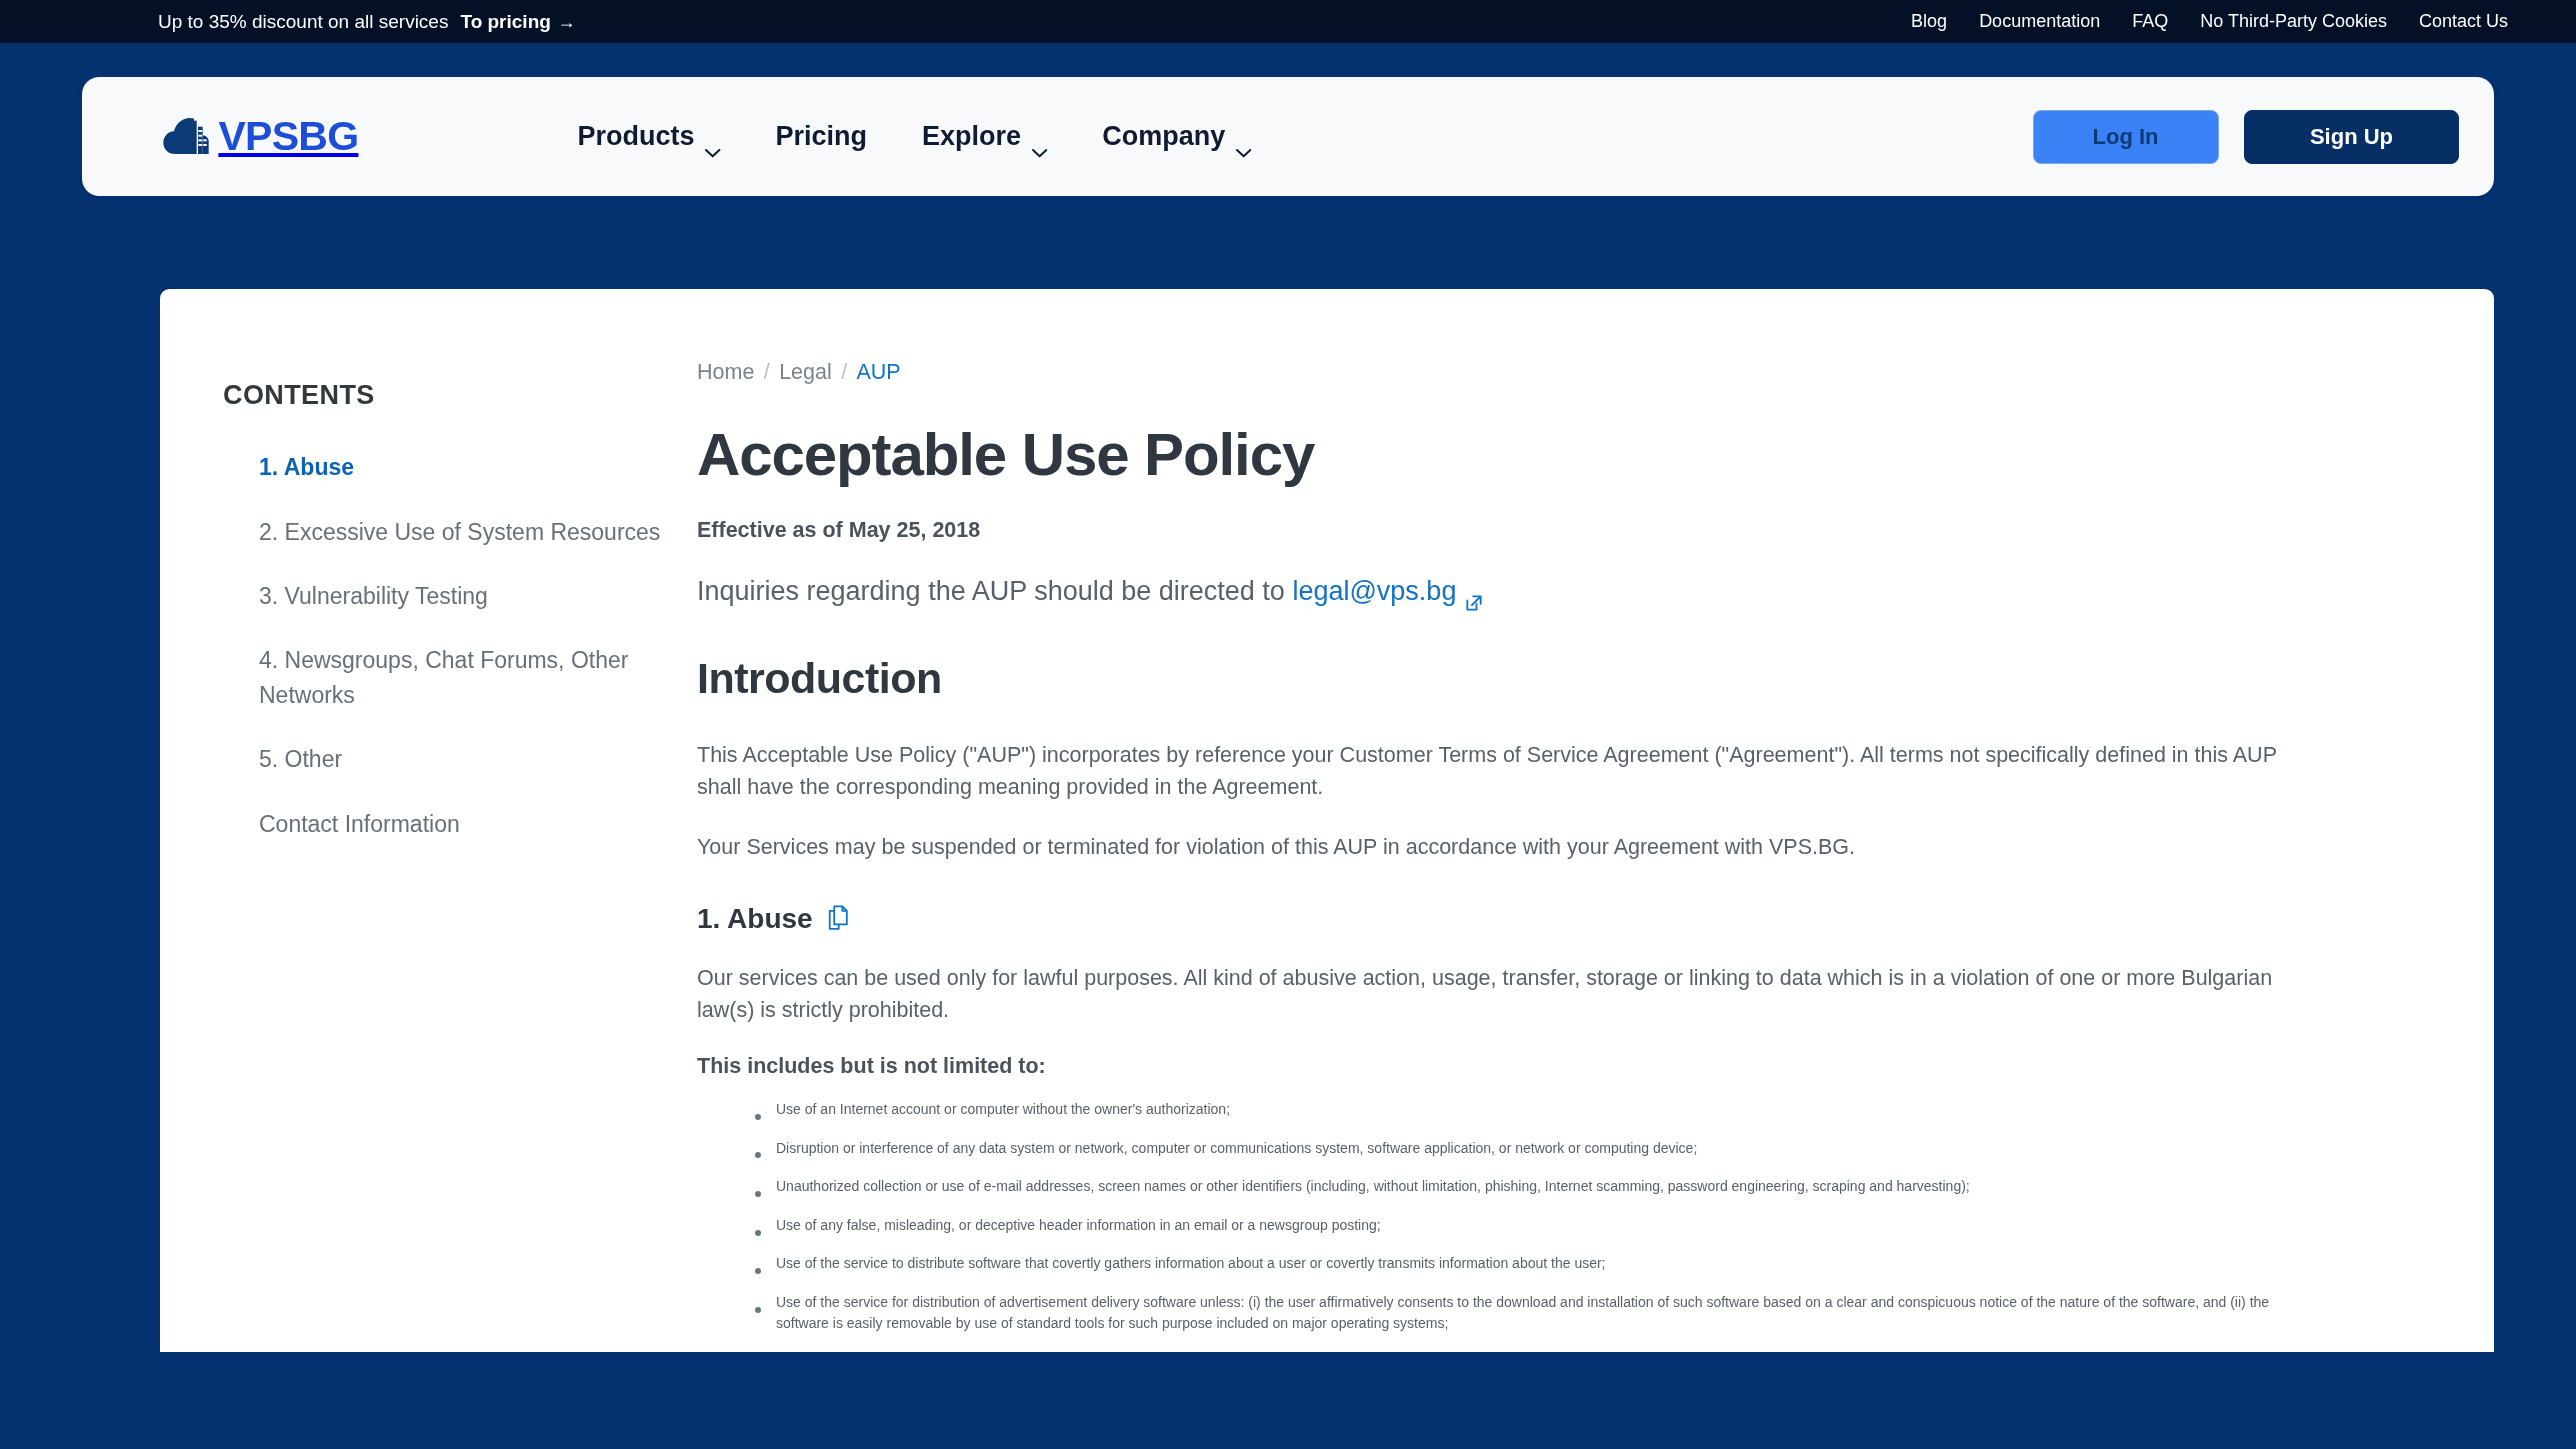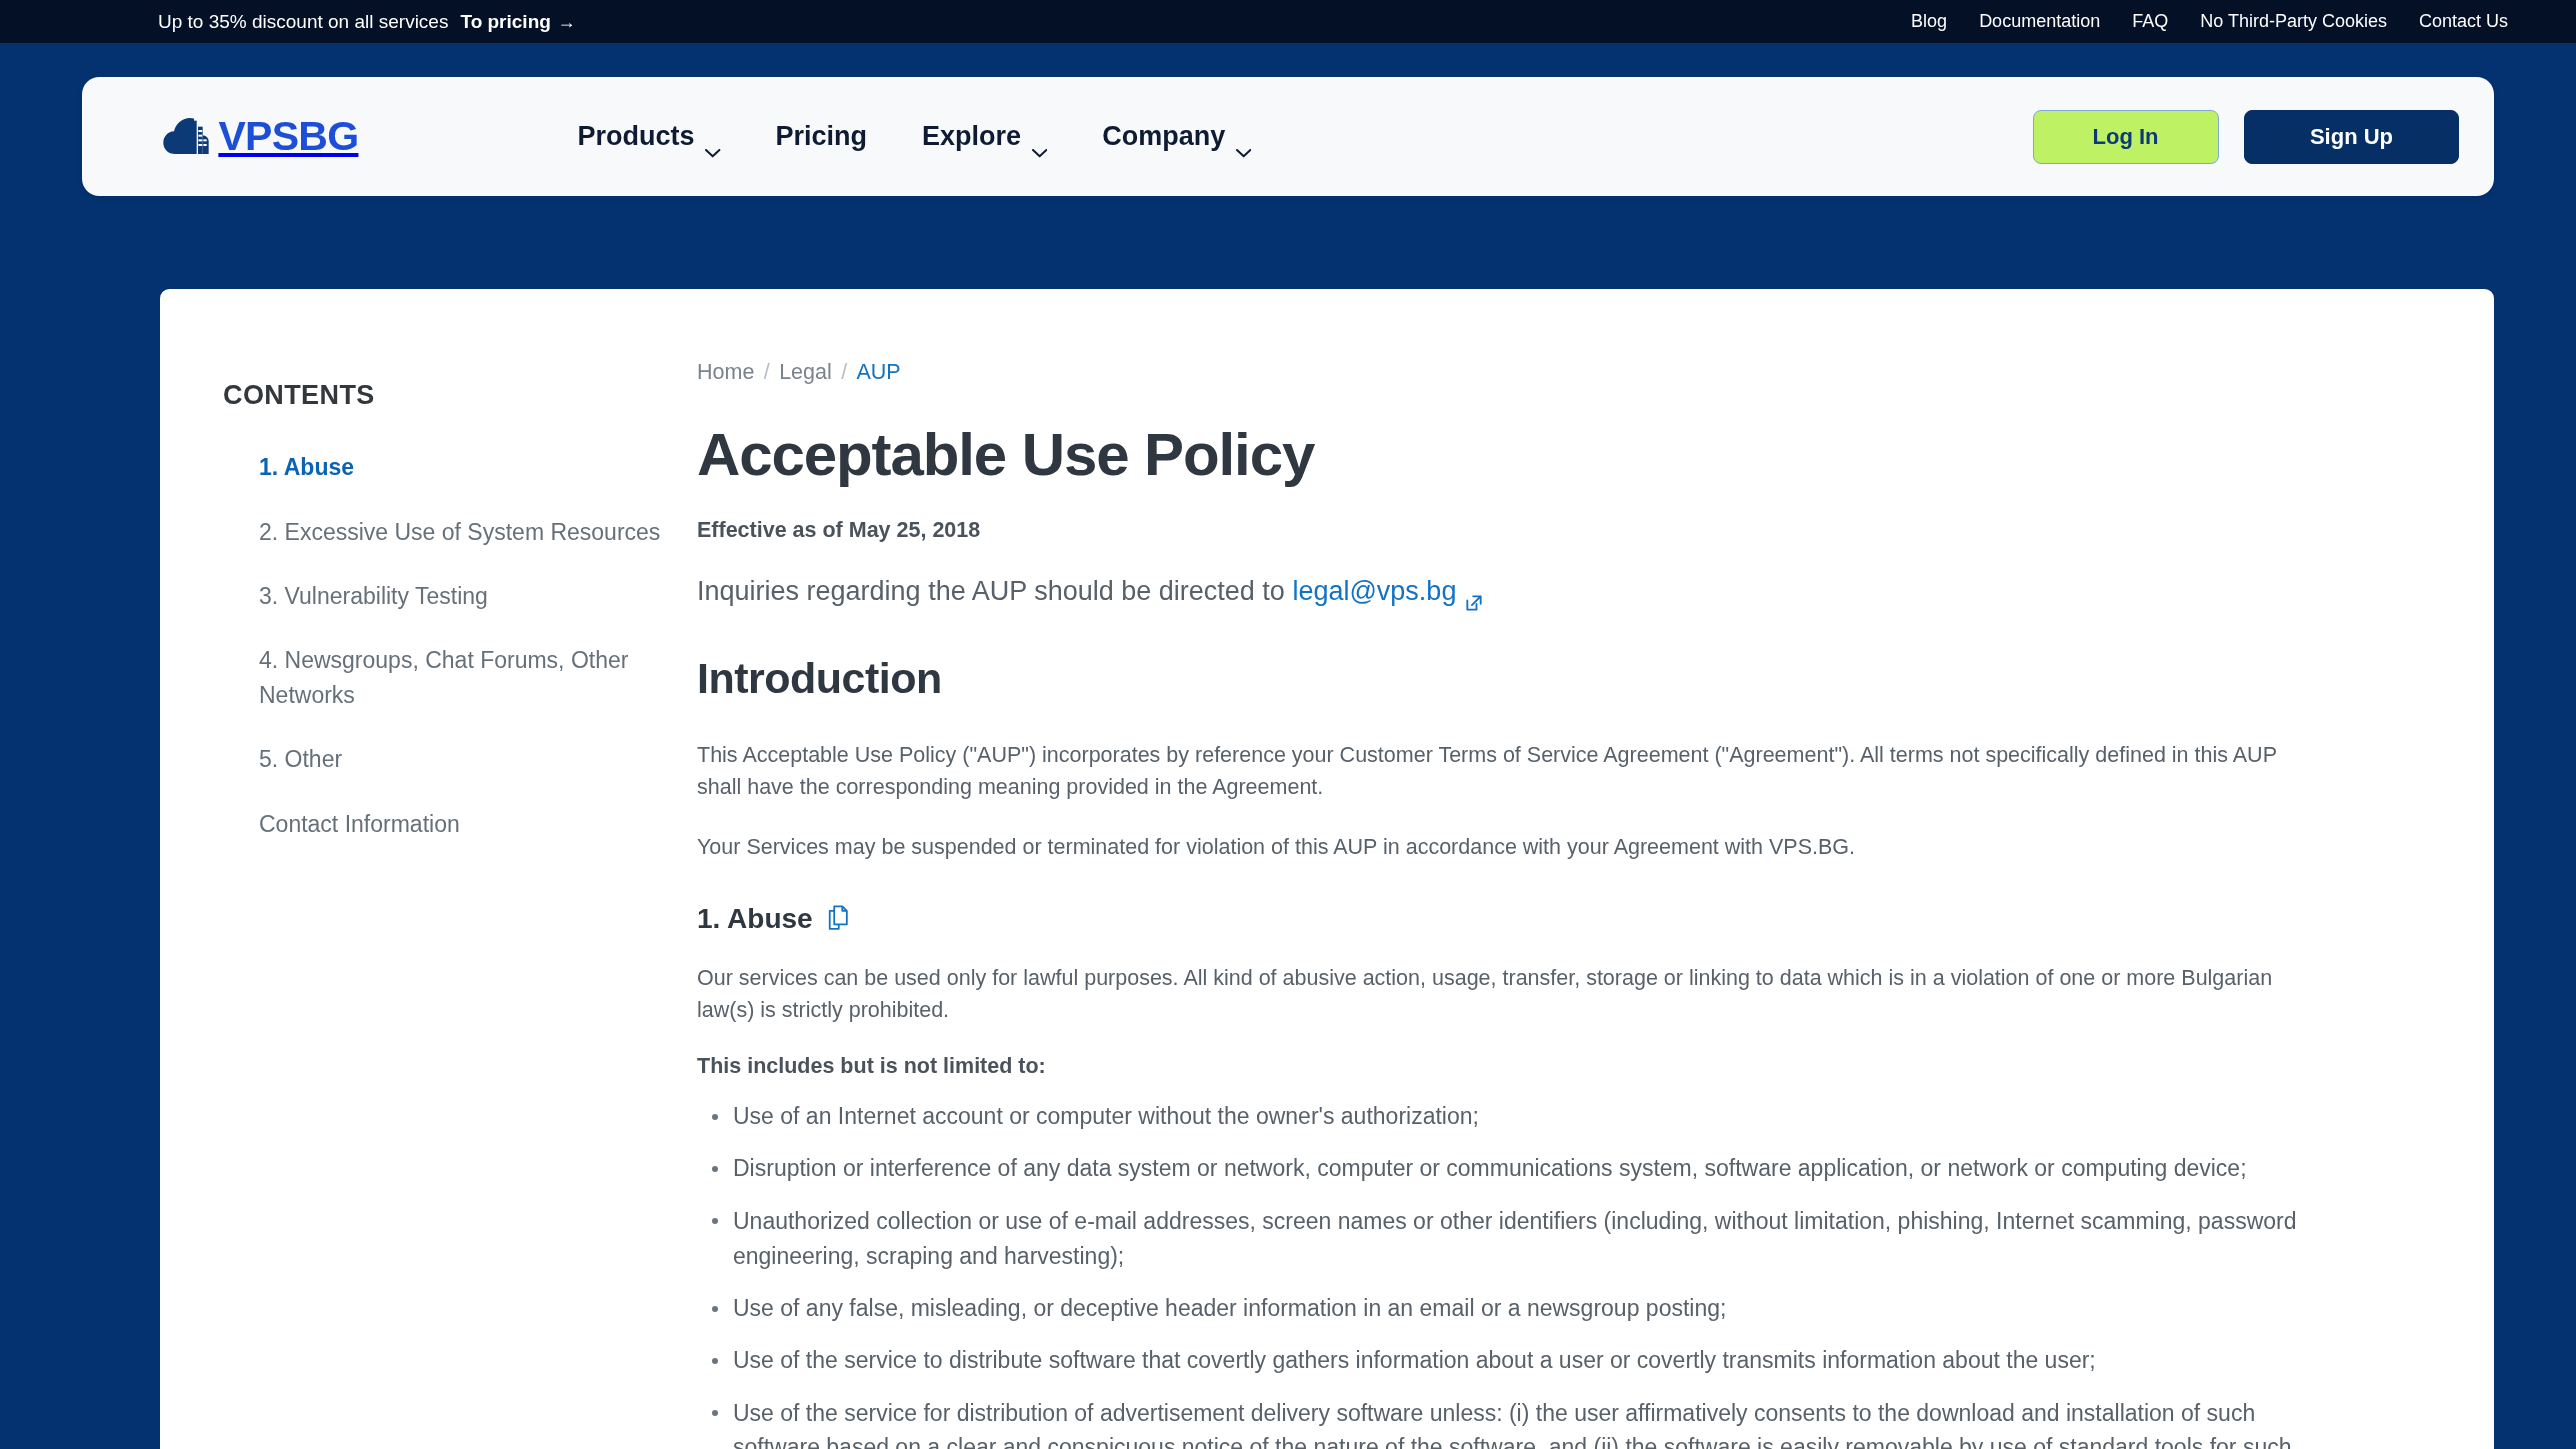--- a/index.html
+++ b/index.html
@@ -54,21 +54,21 @@
   .chev { width:15.4px; height:8.7px; display:inline-block; position:relative; top:2px; }
 
   .nav-actions { margin-left:auto; display:flex; align-items:center; gap:25.5px; }
   .btn {
     font-size:22px; font-weight:700; border-radius:8px;
     display:inline-flex; align-items:center; justify-content:center;
     cursor:pointer; text-decoration:none; white-space:nowrap;
   }
   .btn-login {
     width:186px; height:54px;
-    background:#bef264; color:#0b3a76;
+    background:#3b82f6; color:#0b3a76;
     border:1.3px solid #7ea9d6;
   }
   .btn-signup {
     width:215px; height:54px;
     background:#062f66; color:#ffffff; border:1.3px solid #062f66;
   }
 
   
   .card {
     margin:93px 82px 0 160px;
@@ -144,22 +144,22 @@
     font-size:28px; font-weight:700; color:#2f3740;
     margin-top:39px; margin-bottom:27px;
     display:flex; align-items:center; gap:14.8px;
   }
   .copy-icon { width:23px; height:27px; cursor:pointer; display:inline-block; }
 
   p.lead-bold { font-size:21.5px; font-weight:700; color:#4a525b; margin-bottom:20px; }
 
   ul.bullets { list-style:none; padding-left:36px; }
   ul.bullets li {
-    font-size:23px; line-height:1.52; color:#586169;
-    position:relative; margin-bottom:17.4px;
+    font-size:14px; line-height:1.52; color:#586169;
+    position:relative; margin-bottom:17.4px;margin-left:43px;
   }
   ul.bullets li::before {
     content:""; position:absolute; left:-21.5px; top:14.8px;
     width:6px; height:6px; border-radius:50%; background:#6b7580;
   }
 </style>
 </head>
 <body>
 
 <div class="topbar">

